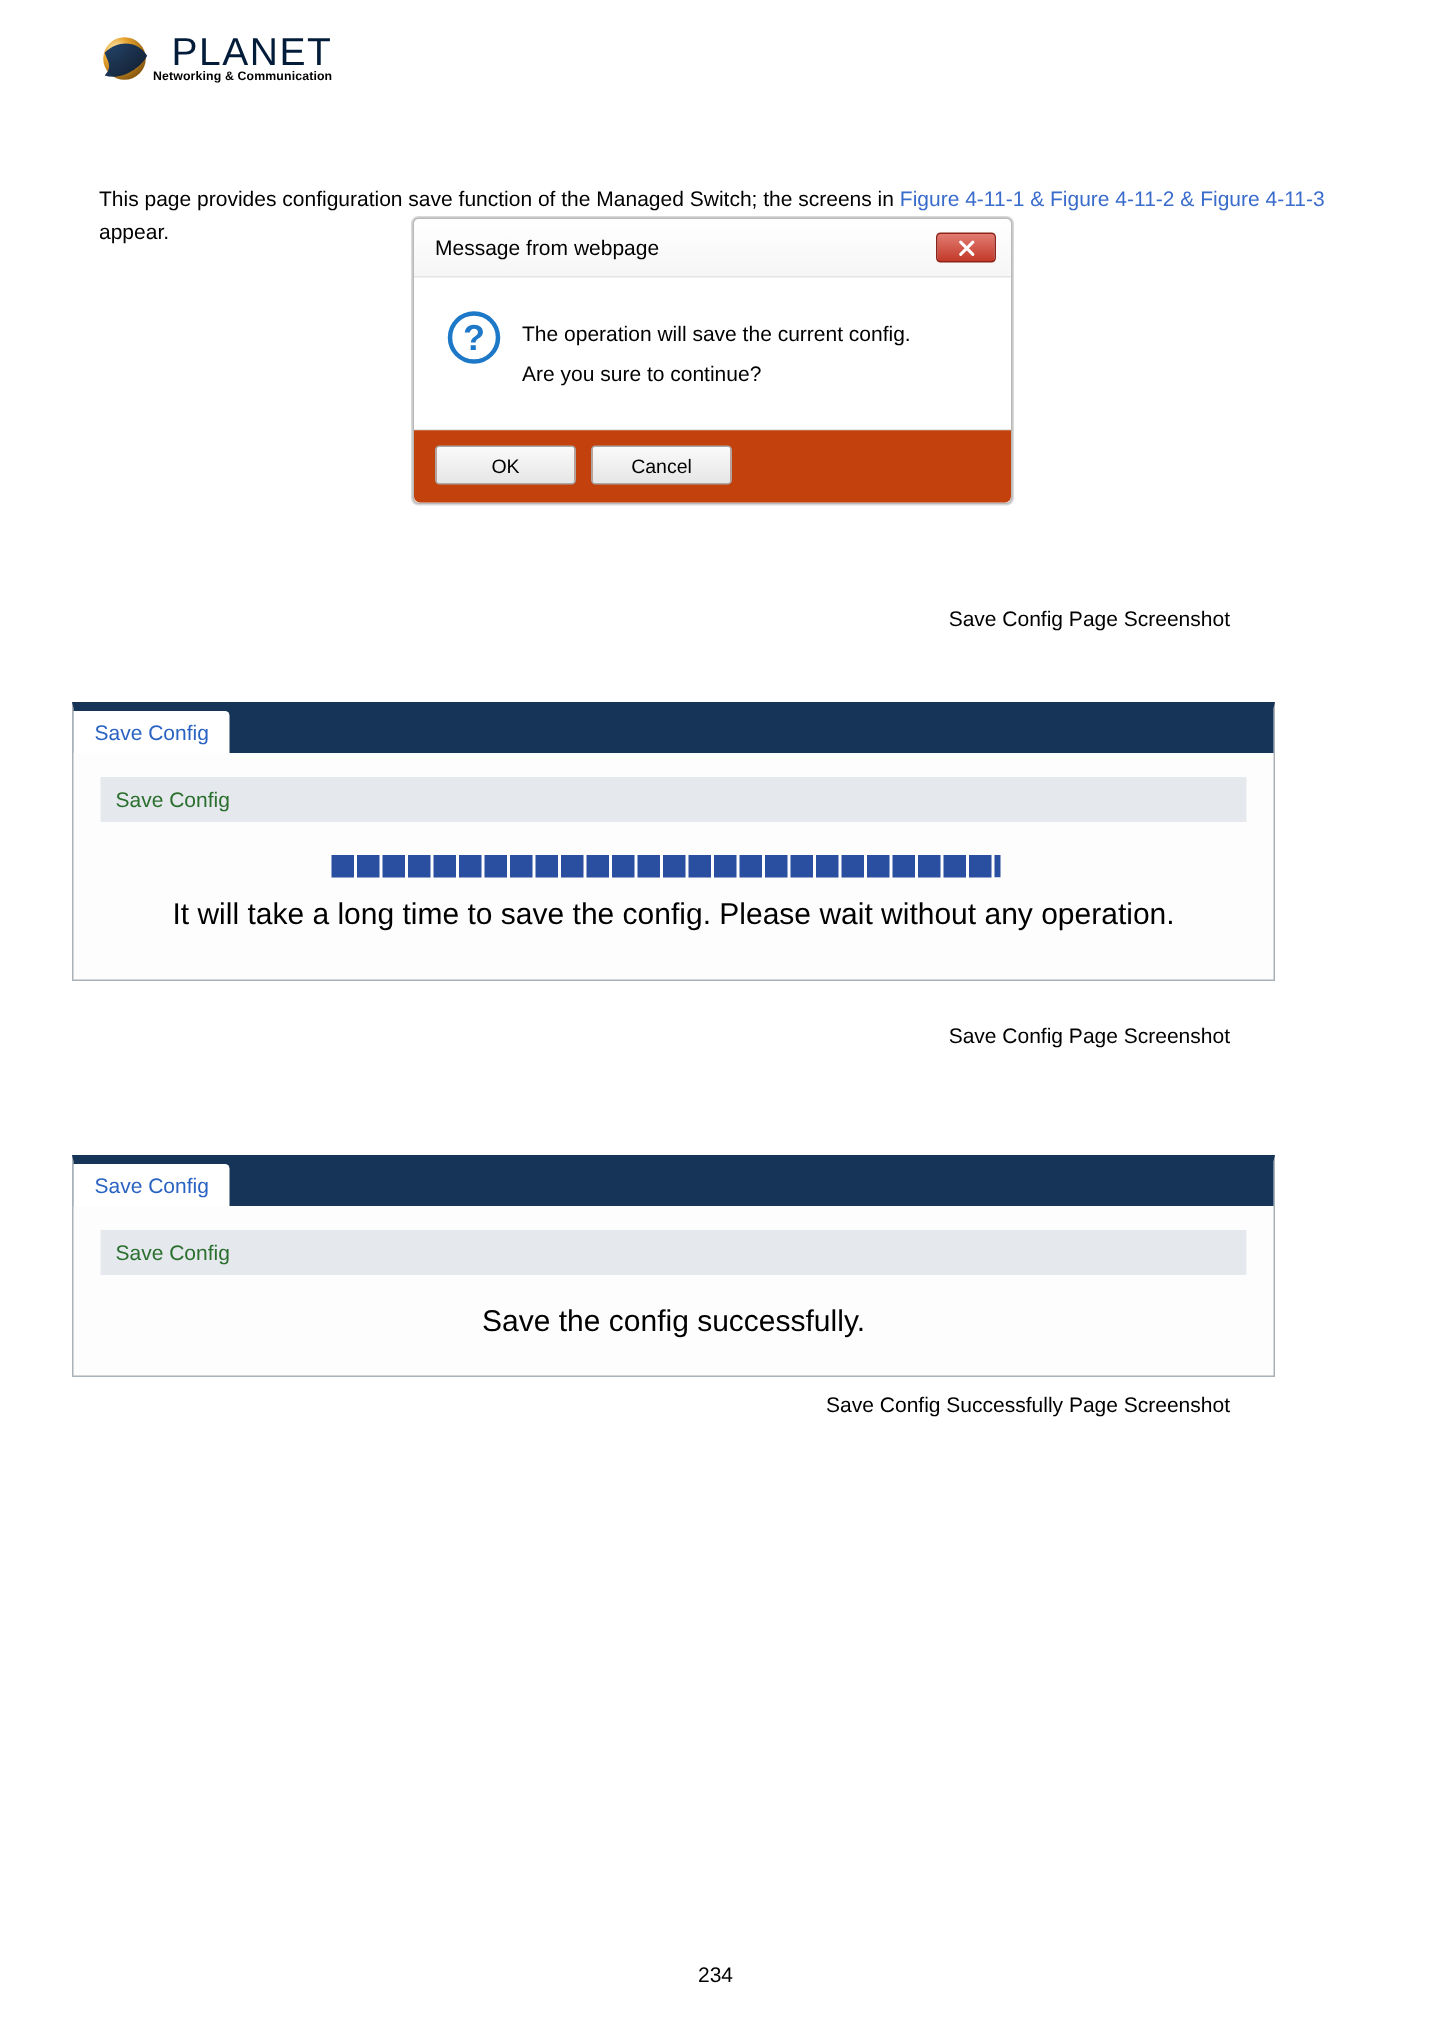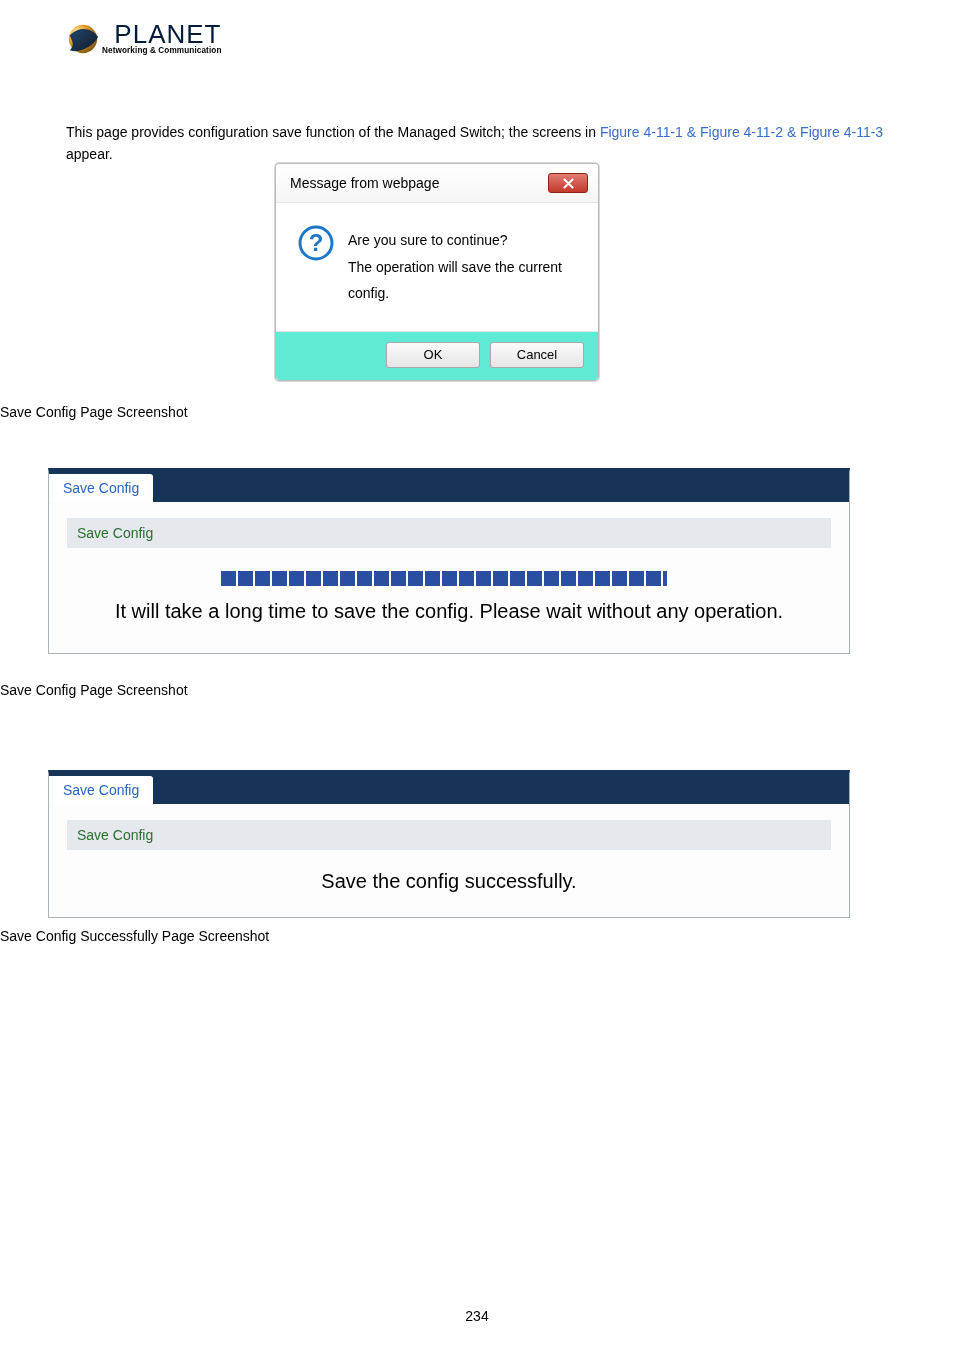--- a/index.html
+++ b/index.html
@@ -47,22 +47,22 @@
     width: 822px;
     font-size: 14px;
     line-height: 1.55;
   }
   .body-text .fig { color: #3a6ccc; }
 
   
   .dialog1 {
     position: absolute;
     left: 275px;
-    top: 163px;
-    width: 324px;
+    top: 145px;
+    width: 400px;
     background: #fff;
     border: 1px solid #b9b9b9;
     border-radius: 4px;
     box-shadow: 0 0 0 1px #d9d9d9;
   }
   .dialog1 .titlebar {
     display: flex;
     align-items: center;
     justify-content: space-between;
     padding: 9px 10px 9px 14px;
@@ -85,42 +85,42 @@
     border-top: 1px solid #e5e5e5;
   }
   .qmark {
     width: 36px; height: 36px;
     flex: 0 0 36px;
     margin-right: 14px;
   }
   .dialog1 .msg { font-size: 14px; line-height: 1.9; padding-top: 2px;}
   .dialog1 .btnrow {
     display: flex;
-    justify-content: flex-end;
+    justify-content: flex-start;
     gap: 10px;
     padding: 10px 14px 12px;
     border-top: 1px solid #e5e5e5;
-    background: #5eead4;
+    background: #c2410c;
     border-bottom-left-radius: 4px;
     border-bottom-right-radius: 4px;
   }
   .winbtn {
     min-width: 94px;
     height: 26px;
     font-size: 13px;
     border: 1px solid #a8a8a8;
     border-radius: 3px;
     background: linear-gradient(#fafafa,#e6e6e6);
     display: flex; align-items: center; justify-content: center;
   }
 
   .caption {
     position: absolute;
     width: 820px;
-    text-align: left;
+    text-align: right;
     font-size: 14px;
   }
 
   
   .panel {
     position: absolute;
     left: 48px;
     width: 802px;
     border: 1px solid #aab2b8;
     border-top: 4px solid #153458;
@@ -220,22 +220,22 @@
     </span>
   </div>
   <div class="content">
     <span class="qmark">
       <svg viewBox="0 0 36 36">
         <circle cx="18" cy="18" r="16" fill="#fff" stroke="#1e78c8" stroke-width="3"></circle>
         <text x="18" y="26" text-anchor="middle" font-size="24" font-weight="bold" fill="#1e78c8" font-family="Arial">?</text>
       </svg>
     </span>
     <div class="msg">
+      <div>The operation will save the current config.</div>
       <div>Are you sure to continue?</div>
-      <div>The operation will save the current config.</div>
     </div>
   </div>
   <div class="btnrow">
     <div class="winbtn">OK</div>
     <div class="winbtn">Cancel</div>
   </div>
 </div>
 
 <div class="caption" style="top:404px;">Save Config Page Screenshot</div>
 

